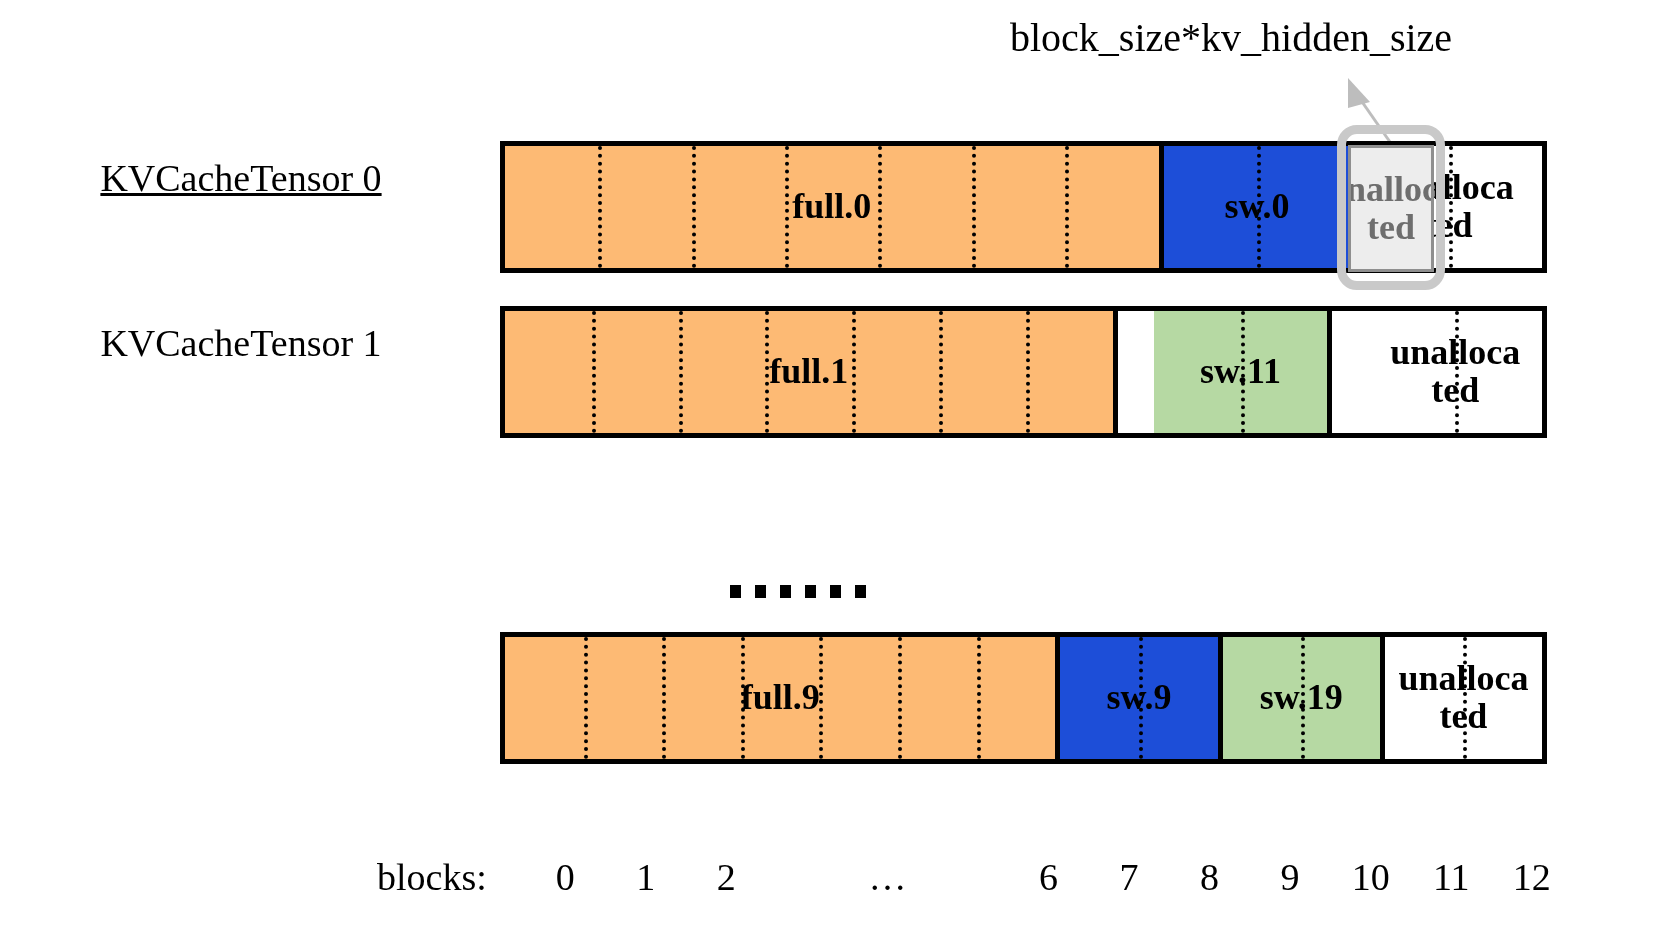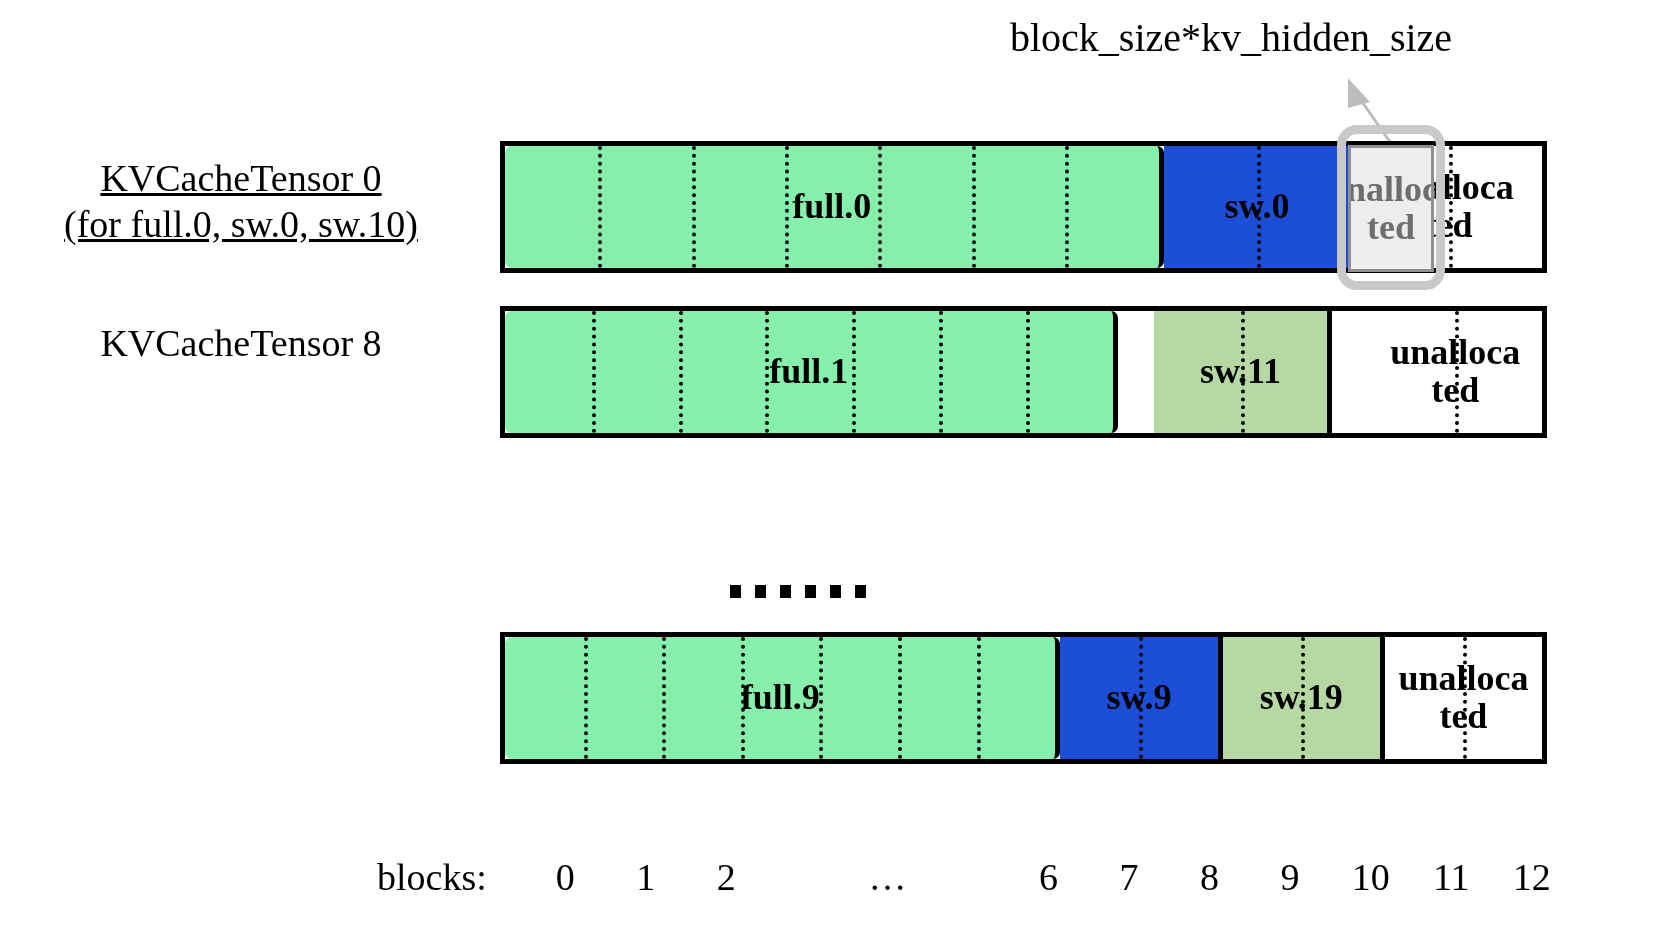--- a/index.html
+++ b/index.html
@@ -55,21 +55,21 @@
     display: flex;
     align-items: center;
     justify-content: center;
     font-weight: bold;
     font-size: 36px;
     line-height: 1.05;
     text-align: center;
     border-right: 5px solid #000000;
   }
   .seg:last-child { border-right: none; }
-  .seg.full   { flex: 7 0 0; background: #86efac; border-radius: 7px; }
+  .seg.full   { flex: 7 0 0; background: #fdba74; }
   .seg.sw-a   { flex: 2 0 0; background: #1d4ed8; }
   .seg.sw-b   { flex: 2 0 0; background: #B6D9A3; }
   .seg.unalloc{ flex: 2 0 0; background: #FFFFFF; }
 
   
   .divider {
     position: absolute;
     top: 0;
     bottom: 0;
     width: 0;
@@ -173,24 +173,23 @@
 
 <div id="annotation-label">block_size*kv_hidden_size</div>
 
 <svg id="annotation-arrow" viewBox="0 0 180 80">
   <line x1="60" y1="72" x2="28" y2="26" stroke="#bdbdbd" stroke-width="3"></line>
   <polygon points="18,8 40,32 18,38" fill="#bdbdbd"></polygon>
 </svg>
 
 <div class="row-label" id="label-0">
   <span class="ln">KVCacheTensor 0</span>
-  <span class="ln">(for full.0, sw.0, sw.10)</span>
 </div>
 <div class="row-label" id="label-1">
-  <span class="ln">KVCacheTensor 8</span>
+  <span class="ln">KVCacheTensor 1</span>
 </div>
 <div class="row-label" id="label-9">
   <span class="ln"></span>
   <span class="ln"></span>
 </div>
 
 <div class="tensor-row" id="row-0">
     <div class="seg full">
       <div class="divider" style="left: 14.2857%;"></div>
       <div class="divider" style="left: 28.5714%;"></div>

